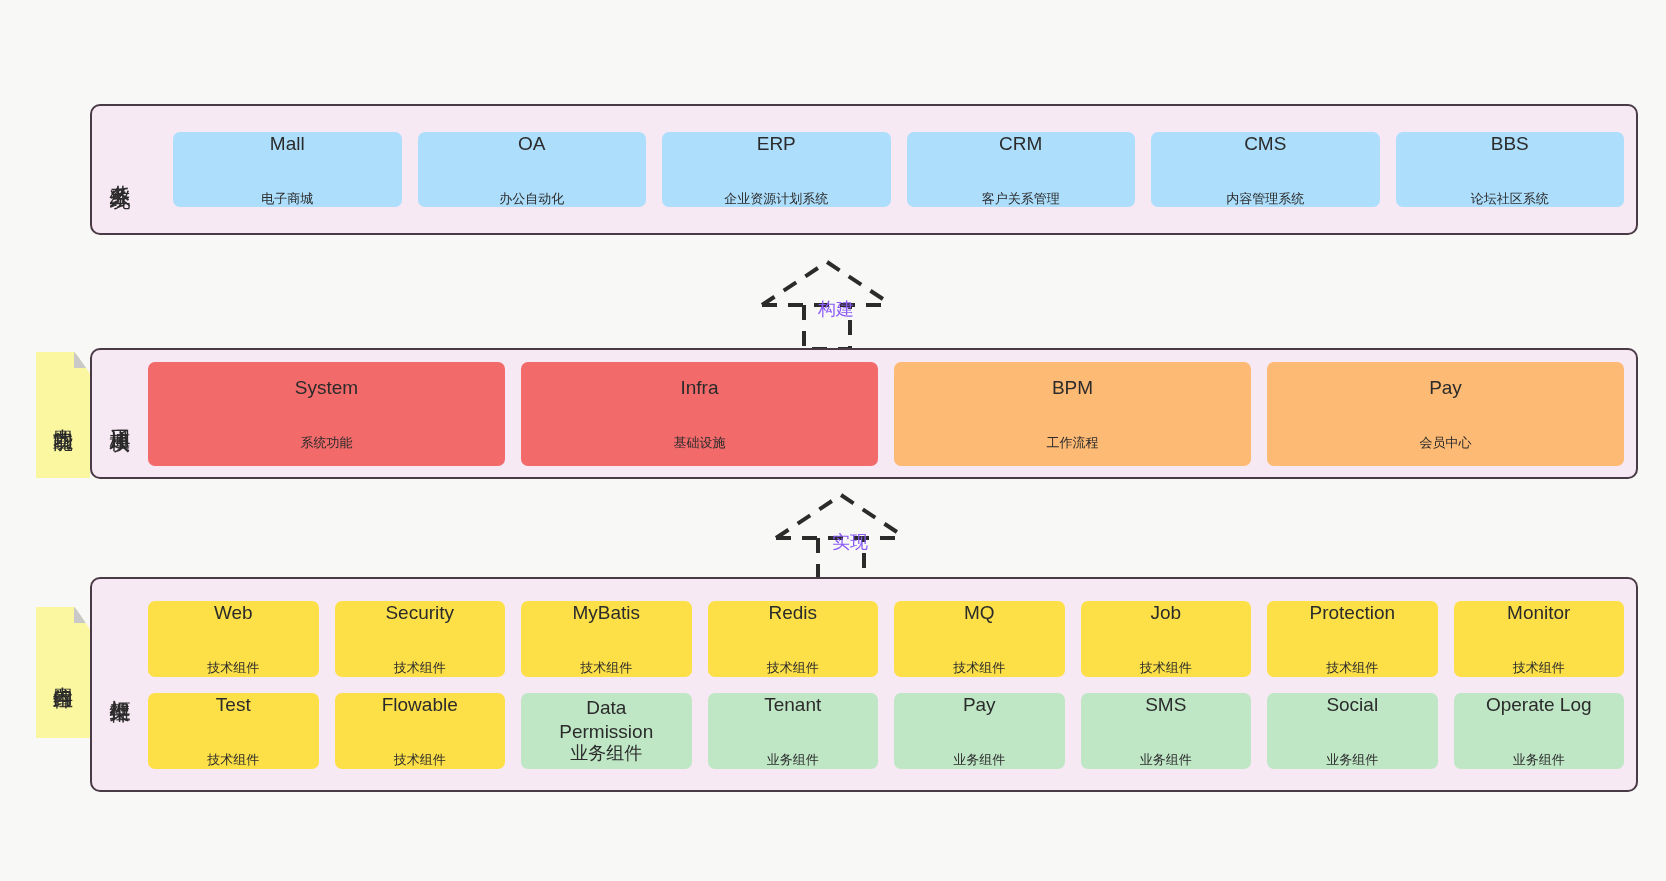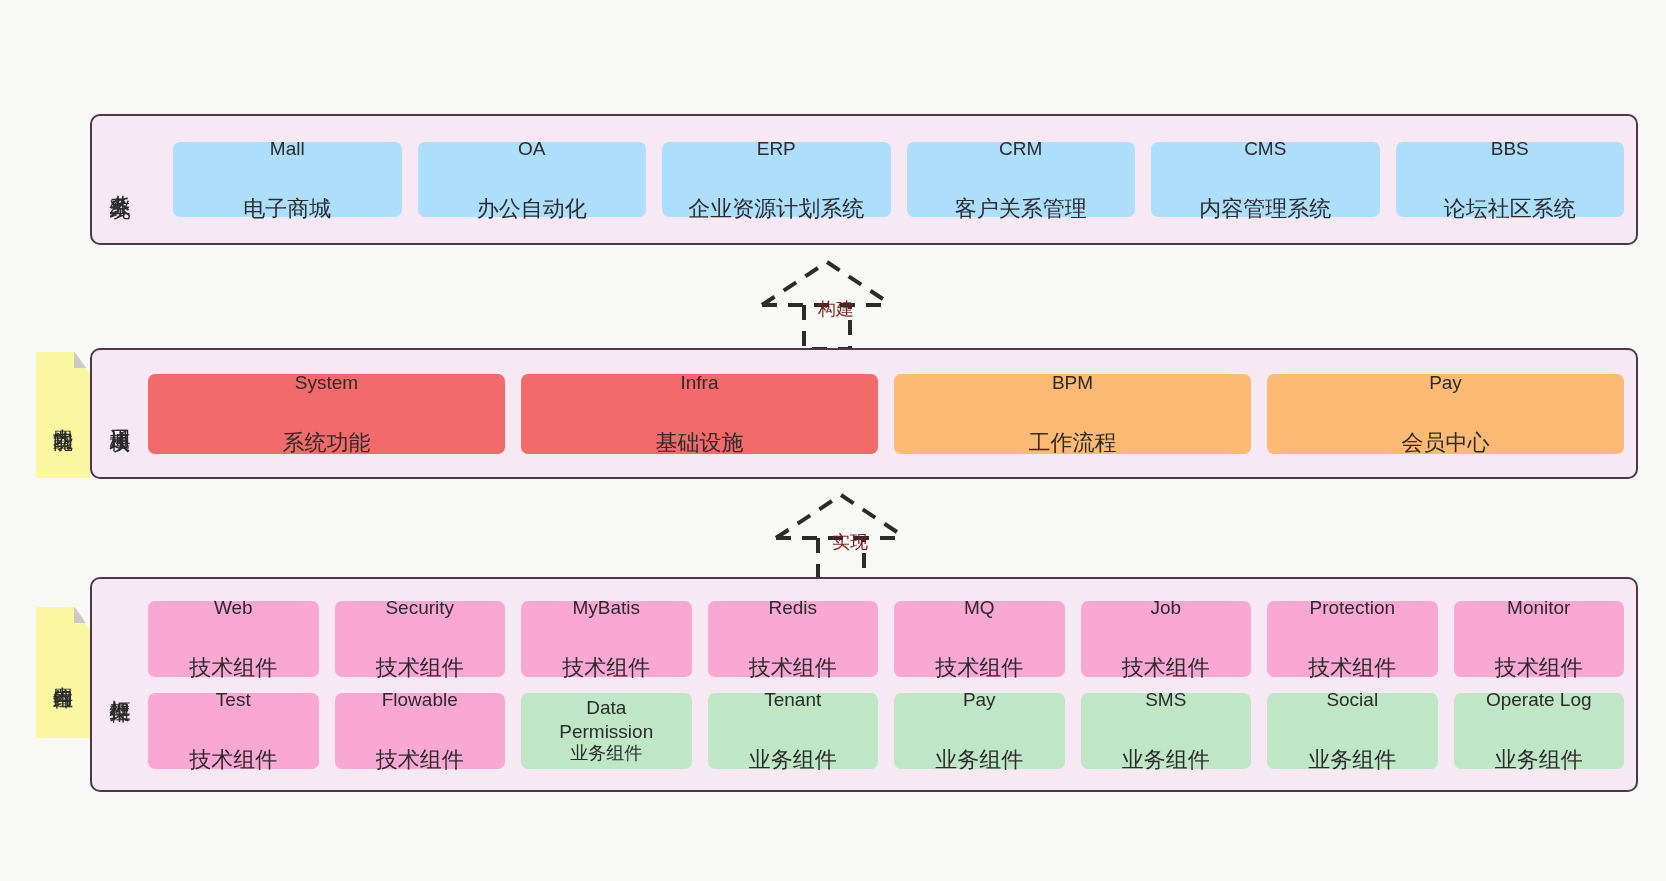--- a/index.html
+++ b/index.html
@@ -68,36 +68,36 @@
     display: flex;
     flex-direction: column;
     align-items: center;
     justify-content: center;
     text-align: center;
     line-height: 1.22;
     box-sizing: border-box;
     padding: 4px 6px;
   }
   .card .t1 { font-size: 19px; }
-  .card .t2 { font-size: 22px; margin-top: 36px; }
+  .card .t2 { font-size: 13px; margin-top: 36px; }
   .card .t3 { font-size: 18px; }
 
   .c-blue        { background: #addefc; }
   .c-red         { background: #f26a6a; }
   .c-pink        { background: #fdba74; }
-  .c-green       { background: #f9a8d4; }
+  .c-green       { background: #fde047; }
   .c-lightgreen  { background: #bfe7c6; }
 
   
-  #band-business { left: 90px;  top: 114px; width: 1548px; height: 131px; gap: 25px; }
+  #band-business { left: 90px;  top: 104px; width: 1548px; height: 131px; gap: 25px; }
   #band-common   { left: 90px;  top: 348px; width: 1548px; height: 131px; }
   #band-frame    { left: 90px;  top: 577px; width: 1548px; height: 215px; }
 
   #band-business .band-body .row { height: 75px; }
-  #band-common   .band-body .row { height: 80px; }
+  #band-common   .band-body .row { height: 104px; }
   #band-frame    .band-body .row { height: 76px; }
 
   
   .note {
     position: absolute;
     width: 54px;
     background: #fbf7a0;
     box-sizing: border-box;
     display: flex;
     align-items: center;
@@ -127,21 +127,21 @@
   
   .arrow {
     position: absolute;
     width: 160px;
     height: 92px;
   }
   .arrow svg { display: block; overflow: visible; }
   .arrow-label {
     position: absolute;
     font-size: 18px;
-    color: #7f1d1d;
+    color: #8b5cf6;
     white-space: nowrap;
     user-select: none;
   }
   #arrow-build    { left: 756px; top: 259px; }
   #arrow-build .arrow-label   { left: 62px; top: 38px; }
   #arrow-realize  { left: 770px; top: 492px; }
   #arrow-realize .arrow-label { left: 62px; top: 38px; text-align: right; }
 </style>
 </head>
 <body>

